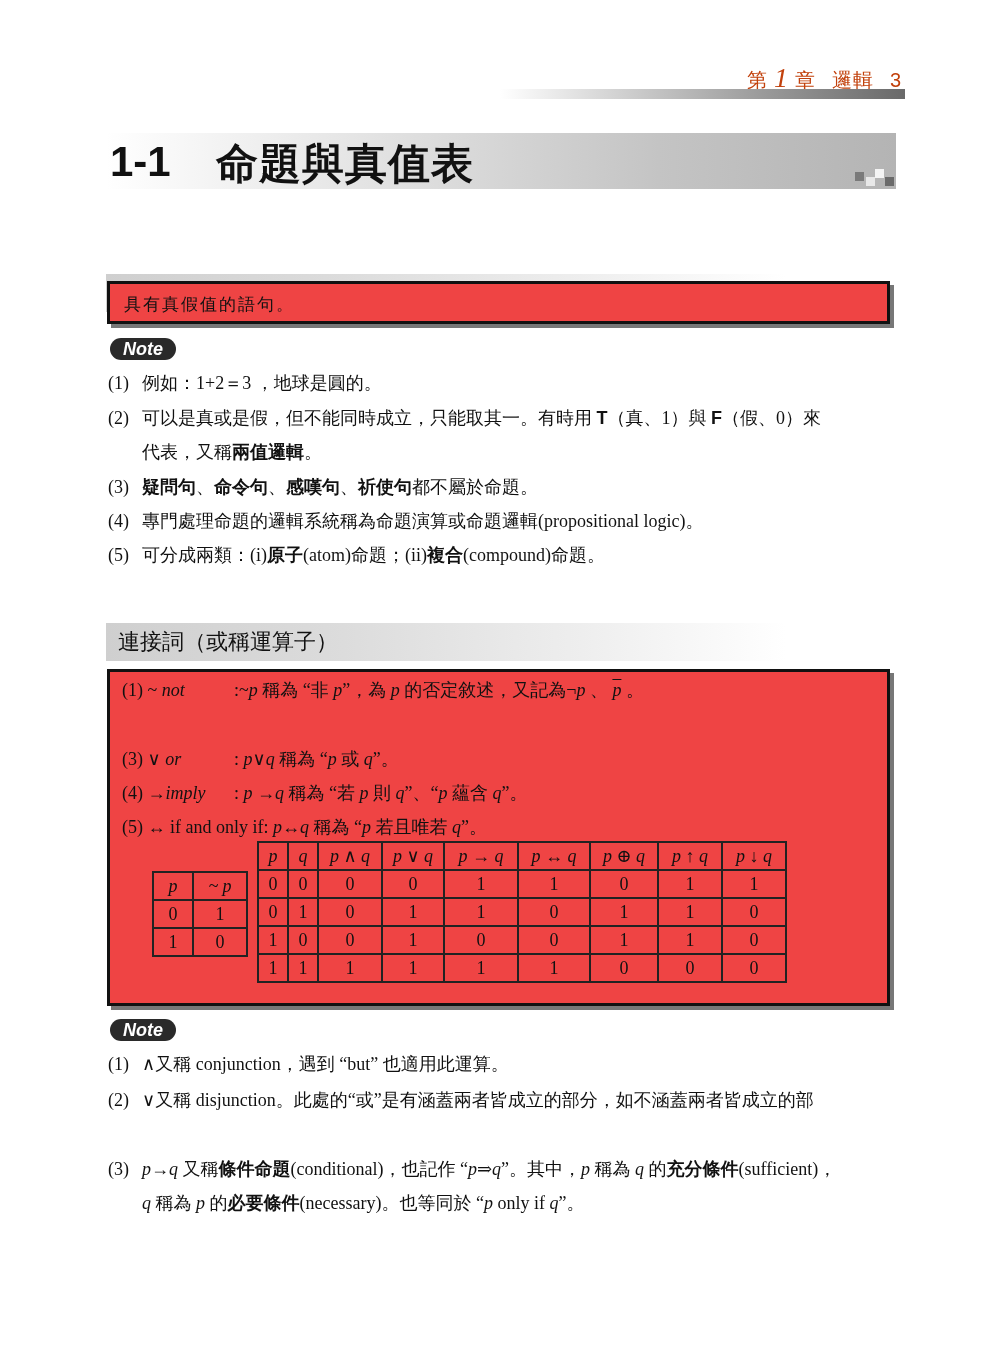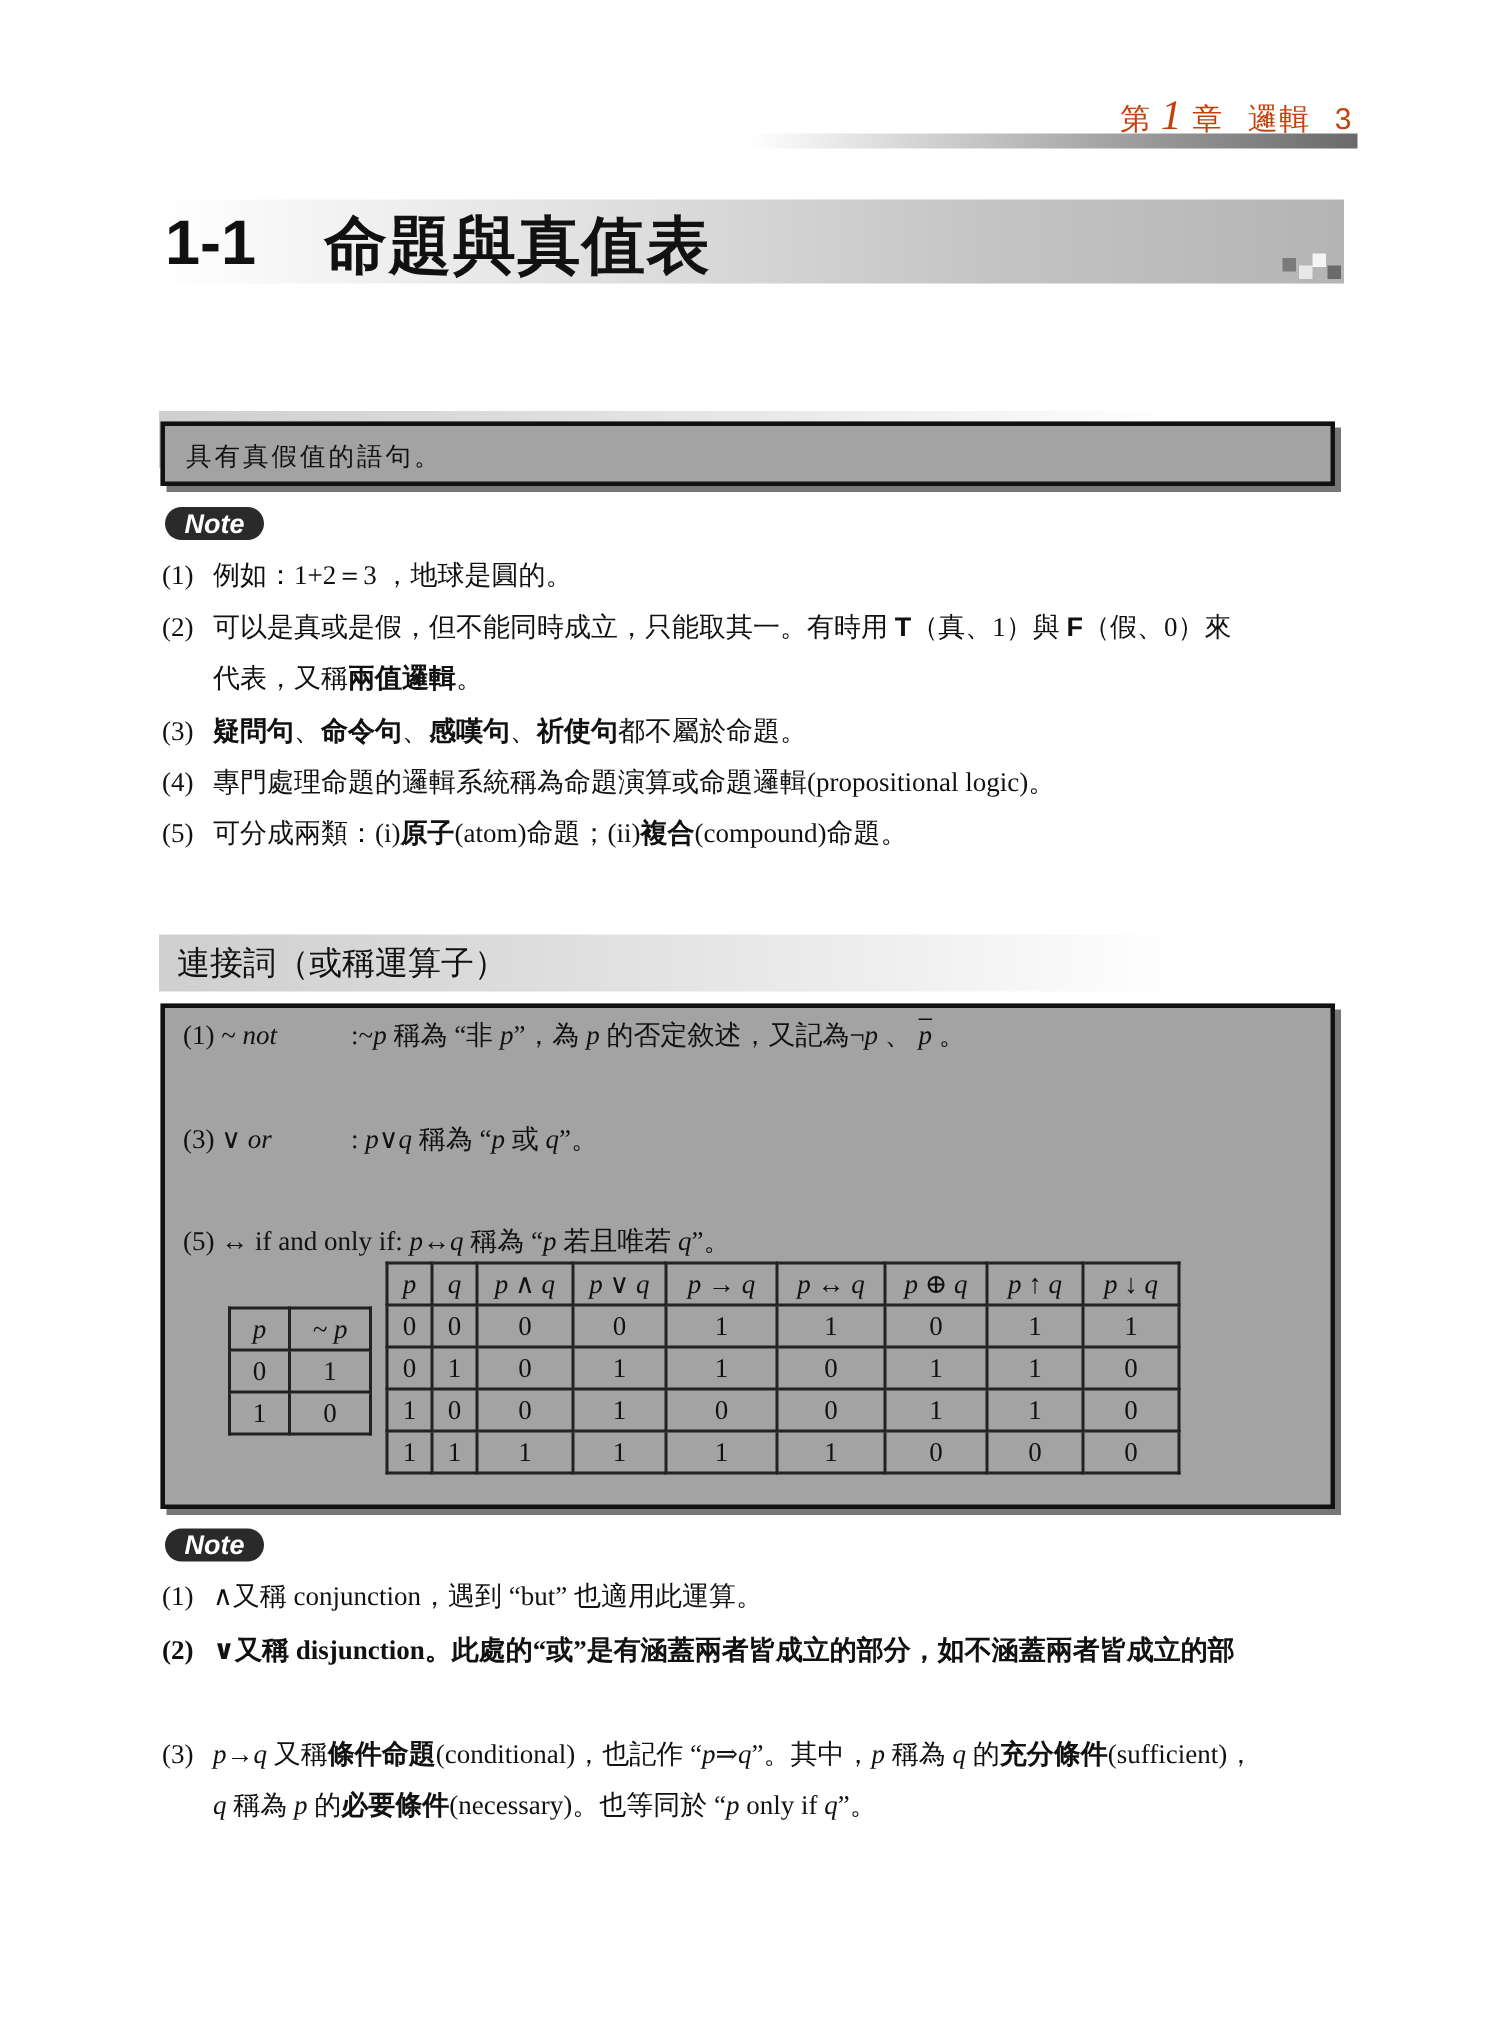--- a/index.html
+++ b/index.html
@@ -40,21 +40,21 @@
   .subhead {
     left: 106px; width: 680px; height: 38px;
     background: linear-gradient(to right, #cfcfcf 0%, #dcdcdc 35%, #eeeeee 70%, #ffffff 100%);
     font-family: "Liberation Sans", "DejaVu Sans", sans-serif; font-size: 22px; color: #111;
     line-height: 38px; padding-left: 12px; box-sizing: border-box;
   }
 
   
   .defbox {
     left: 107px; width: 783px; box-sizing: border-box;
-    border: 3px solid #111; background: #a3a3a3;
+    border: 3px solid #111; background: #ef4444;
     box-shadow: 4px 4px 0 #777;
   }
   .defbox1 { top: 281px; height: 43px; }
   .defbox1 .txt { position: absolute; left: 14px; top: 9px; font-size: 17px; letter-spacing: 2px; }
 
   .defbox2 { top: 669px; height: 337px; }
   .op-line { position: absolute; left: 12px; font-size: 18px; white-space: nowrap; }
   .op-line .lbl { display: inline-block; width: 112px; }
   .op-line .lbl.wide { width: auto; }
   .op-line i, .it { font-style: italic; }
@@ -119,20 +119,23 @@
   </div>
 
 <div class="abs subhead" style="top:623px;">連接詞（或稱運算子）</div>
 
 <div class="abs defbox defbox2">
   <div class="op-line" style="top:6px;">
     <span class="lbl">(1) ~ <i>not</i></span><span>:~<i>p</i> 稱為 “非 <i>p</i>”，為 <i>p</i> 的否定敘述，又記為¬<i>p</i> 、 <span style="text-decoration:overline;"><i>p</i></span> 。</span>
   </div>
   <div class="op-line" style="top:75px;">
     <span class="lbl">(3) ∨ <i>or</i></span><span>: <i>p</i>∨<i>q</i> 稱為 “<i>p</i> 或 <i>q</i>”。</span>
+  </div>
+  <div class="op-line" style="top:109px;">
+    <span class="lbl">(4) →<i>imply</i></span><span>: <i>p</i> →<i>q</i> 稱為 “若 <i>p</i> 則 <i>q</i>”、“<i>p</i> 蘊含 <i>q</i>”。</span>
   </div>
   <div class="op-line" style="top:143px;">
     <span class="lbl wide">(5) ↔ if and only if </span><span>: <i>p</i>↔<i>q</i> 稱為 “<i>p</i> 若且唯若 <i>q</i>”。</span>
   </div>
 </div>
 
 <table class="tt tt-small" id="negTable">
   <thead>
       <tr>
     <th>p</th>
@@ -210,15 +213,15 @@
         <td>0</td>
         <td>0</td>
       </tr>
     </tbody>
 </table>
 
 <div class="abs note" style="top:1019px;">Note</div>
 
 <div id="notes2">
     <div class="abs item" style="top: 1047px;"><span class="n">(1)</span><span>∧又稱 conjunction，遇到 “but” 也適用此運算。</span></div>
-    <div class="abs item" style="top: 1083px; font-weight: bold;"><span class="n">(2)</span><span>∨又稱 disjunction。此處的“或”是有涵蓋兩者皆成立的部分，如不涵蓋兩者皆成立的部</span></div>
+    <div class="abs item" style="top: 1083px;"><span class="n">(2)</span><span>∨又稱 disjunction。此處的“或”是有涵蓋兩者皆成立的部分，如不涵蓋兩者皆成立的部</span></div>
     <div class="abs item" style="top: 1152px;"><span class="n">(3)</span><i>p→q</i><span> 又稱</span><b>條件命題</b><span>(conditional)，也記作 “</span><i>p⇒q</i><span>”。其中，</span><i>p</i><span> 稱為 </span><i>q</i><span> 的</span><b>充分條件</b><span>(sufficient)，</span><span class="cont"><i>q</i><span> 稱為 </span><i>p</i><span> 的</span><b>必要條件</b><span>(necessary)。也等同於 “</span><i>p</i><span> only if </span><i>q</i><span>”。</span></span></div>
   </div>
 
 </body></html>

